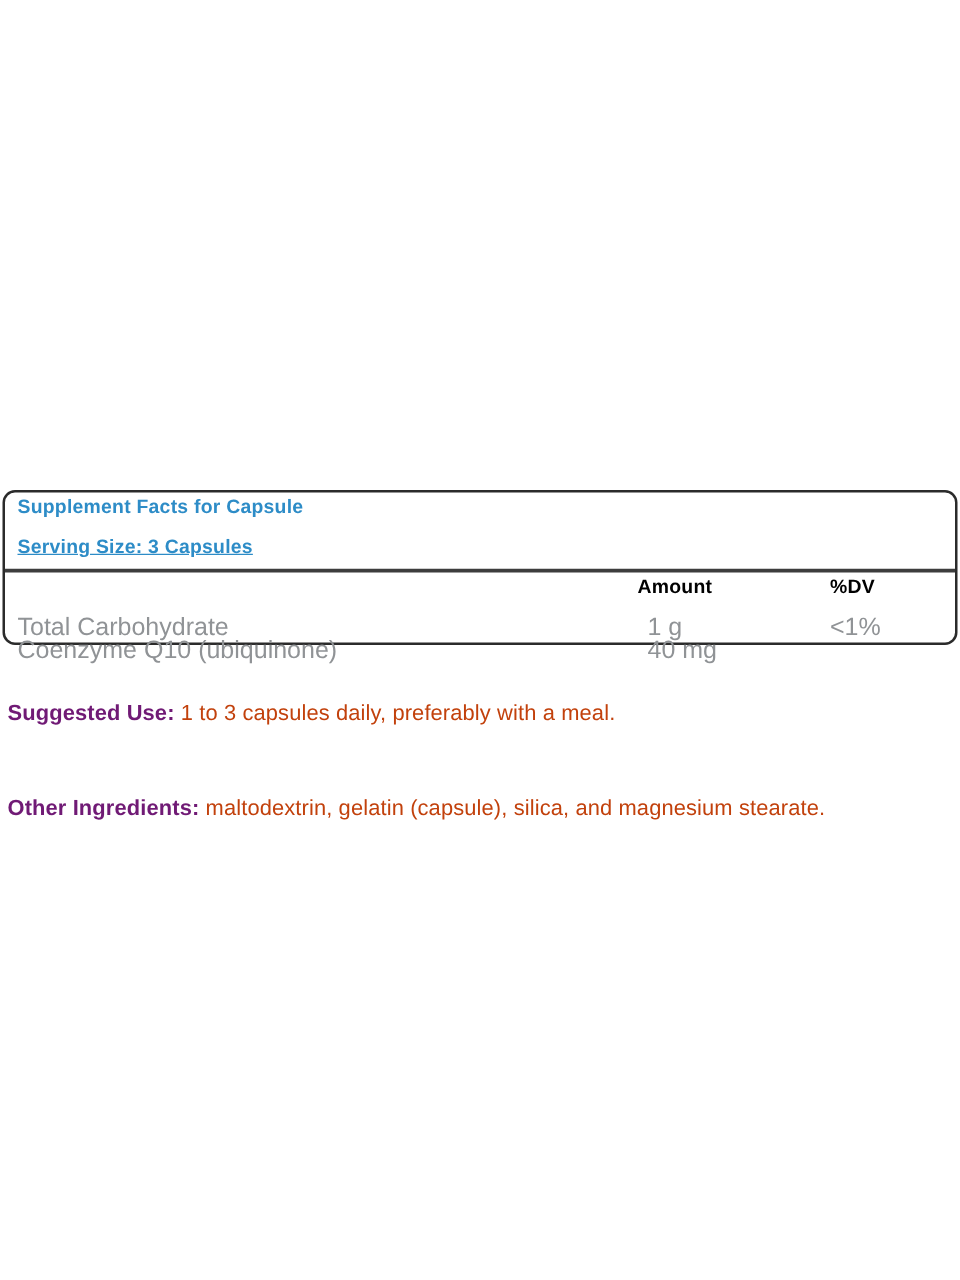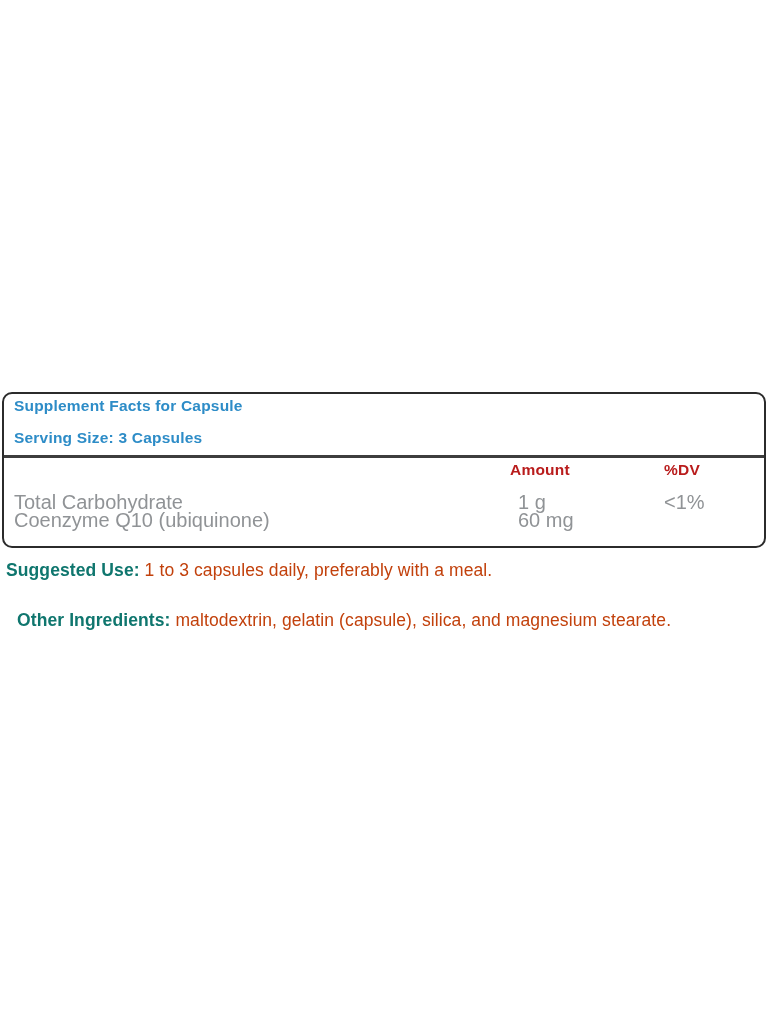--- a/index.html
+++ b/index.html
@@ -13,56 +13,56 @@
     height: 1024px;
     background: #ffffff;
     font-family: "Liberation Sans", sans-serif;
     overflow: hidden;
   }
   .facts-panel {
     position: absolute;
     left: 2px;
     top: 392px;
     width: 764px;
-    height: 156px;
+    height: 124px;
     box-sizing: border-box;
     border: 2px solid #2b2b2b;
     border-radius: 10px;
     background: #ffffff;
   }
   .panel-title,
   .serving-size {
     position: absolute;
     left: 10px;
     font-size: 15.5px;
     font-weight: bold;
     letter-spacing: 0.2px;
     line-height: 16px;
     white-space: nowrap;
     color: #2d8cc7;
   }
   .panel-title { top: 4px; }
-  .serving-size { top: 36px; }
+  .serving-size { top: 36px; text-decoration: underline; }
   .panel-divider {
     position: absolute;
     left: 0;
     right: 0;
     top: 61px;
     height: 3px;
     background: #3d3d3d;
   }
   .col-header {
     position: absolute;
     top: 68px;
     font-size: 15.5px;
     font-weight: bold;
     letter-spacing: 0.2px;
     line-height: 16px;
     white-space: nowrap;
-    color: #b91c1c;
+    color: #000000;
   }
   .col-amount { left: 506px; }
   .col-dv { left: 660px; }
   .facts-row {
     position: absolute;
     left: 0;
     right: 0;
     height: 16px;
   }
   .row-0 { top: 100px; }
@@ -80,24 +80,24 @@
   .note {
     position: absolute;
     left: 6px;
     margin: 0;
     font-size: 17.5px;
     line-height: 22px;
     letter-spacing: 0.1px;
     white-space: nowrap;
   }
   .note-suggested { top: 559px; }
-  .note-other { top: 609px; margin-left: 11px; }
+  .note-other { top: 635px; }
   .note-label {
     font-weight: bold;
-    color: #0f766e;
+    color: #701a75;
   }
   .note-text {
     color: #c2410c;
   }
 </style>
 </head>
 <body>
 
 <div class="page">
 
@@ -110,21 +110,21 @@
     <div class="col-header col-dv">%DV</div>
 
     <div class="facts-row row-0">
       <span class="cell-name">Total Carbohydrate</span>
       <span class="cell-amount">1 g</span>
       <span class="cell-dv">&lt;1%</span>
     </div>
 
     <div class="facts-row row-1">
       <span class="cell-name">Coenzyme Q10 (ubiquinone)</span>
-      <span class="cell-amount">60 mg</span>
+      <span class="cell-amount">40 mg</span>
       <span class="cell-dv"></span>
     </div>
   </section>
 
   <p class="note note-suggested">
     <span class="note-label">Suggested Use:</span><span class="note-text"> 1 to 3 capsules daily, preferably with a meal.</span>
   </p>
 
   <p class="note note-other">
     <span class="note-label">Other Ingredients:</span><span class="note-text"> maltodextrin, gelatin (capsule), silica, and magnesium stearate.</span>

